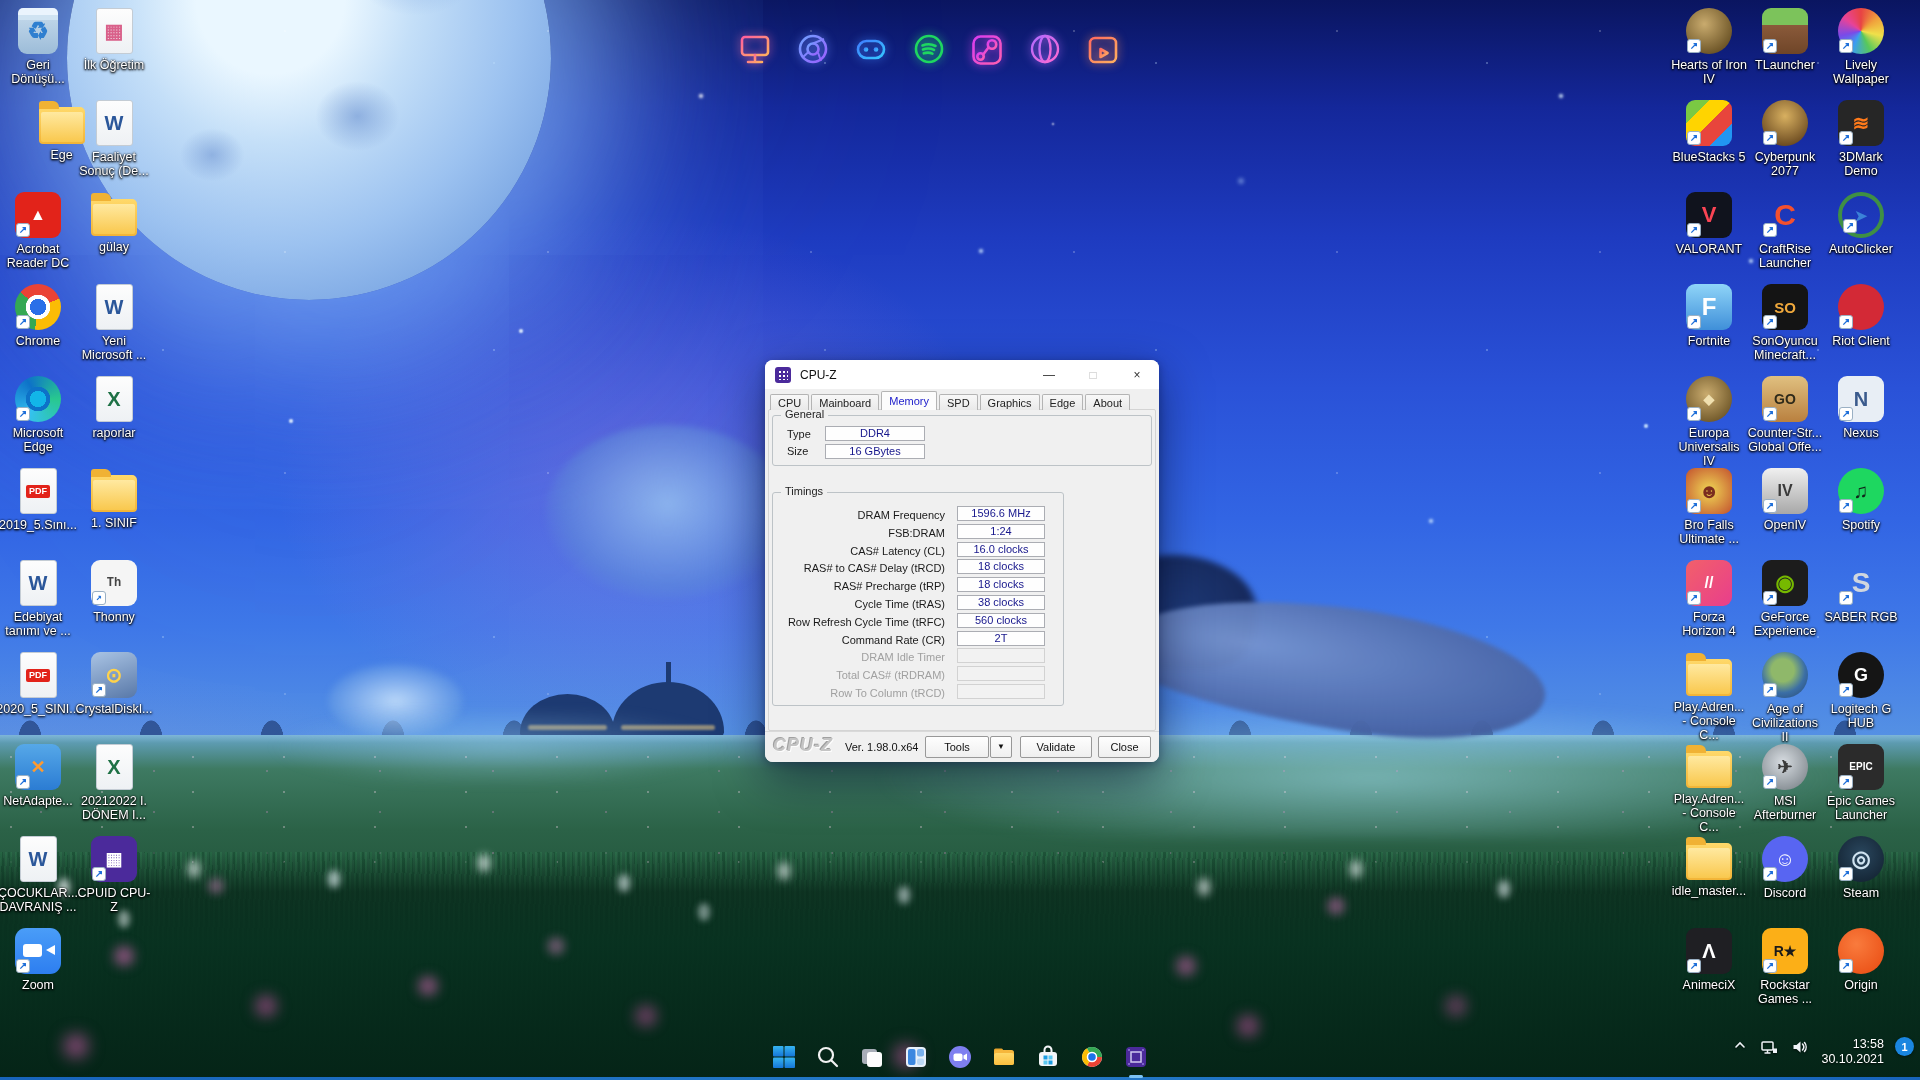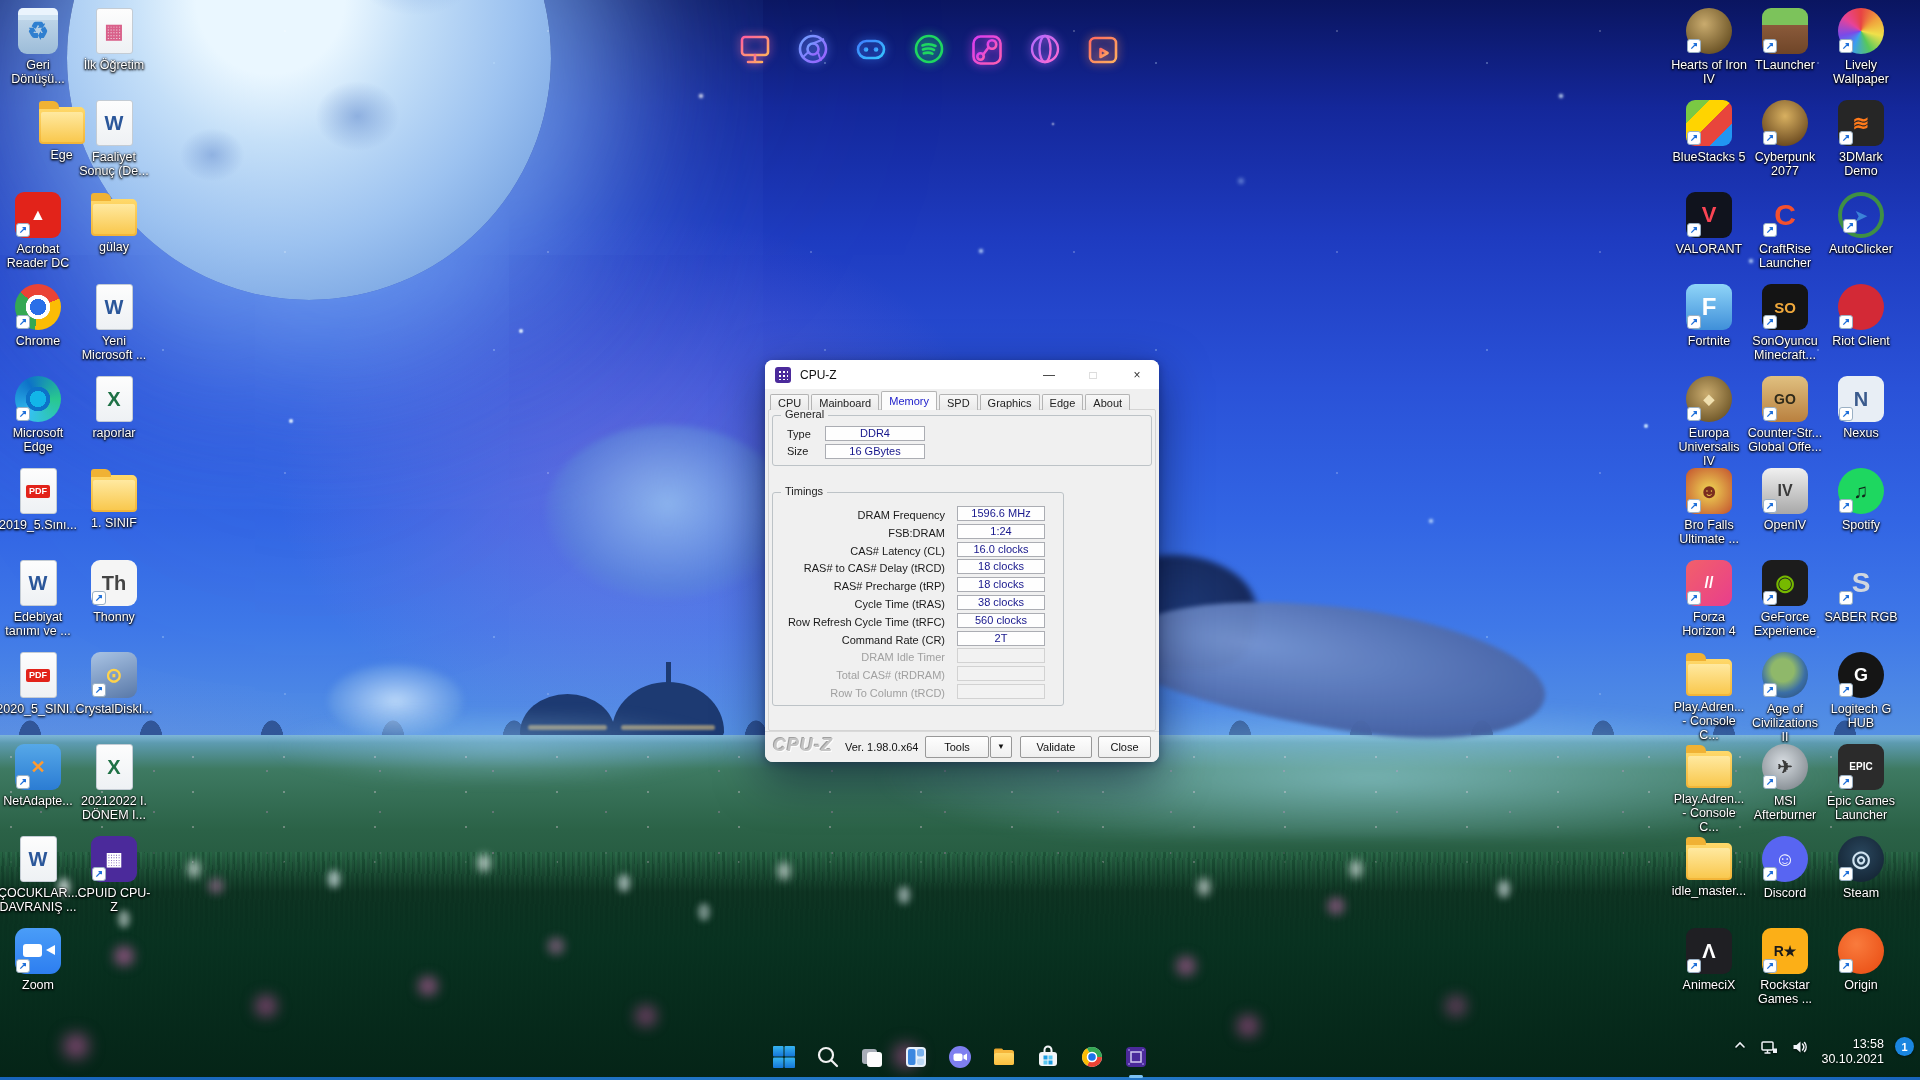--- a/index.html
+++ b/index.html
@@ -375,21 +375,21 @@
     <div class="dlabel">1. SINIF</div>
   </div>
     <div class="dicon" style="grid-area: 7 / 1;">
     <div class="icon doc" style="color: rgb(43, 87, 154);">
       <span class="glyph">W</span>
 
     </div>
     <div class="dlabel">Edebiyat tanımı ve ...</div>
   </div>
     <div class="dicon has-shortcut" style="grid-area: 7 / 2;">
-    <div class="icon square" style="background: rgb(245, 245, 245); color: rgb(68, 68, 68); font-size: 20px;">
+    <div class="icon square" style="background: rgb(245, 245, 245); color: rgb(68, 68, 68); font-size: 12px; font-family: Liberation Mono, monospace;">
       <span class="glyph">Th</span>
       <span class="shortcut"></span>
     </div>
     <div class="dlabel">Thonny</div>
   </div>
     <div class="dicon" style="grid-area: 8 / 1;">
     <div class="icon pdf">
       <span class="glyph">PDF</span>
 
     </div>

